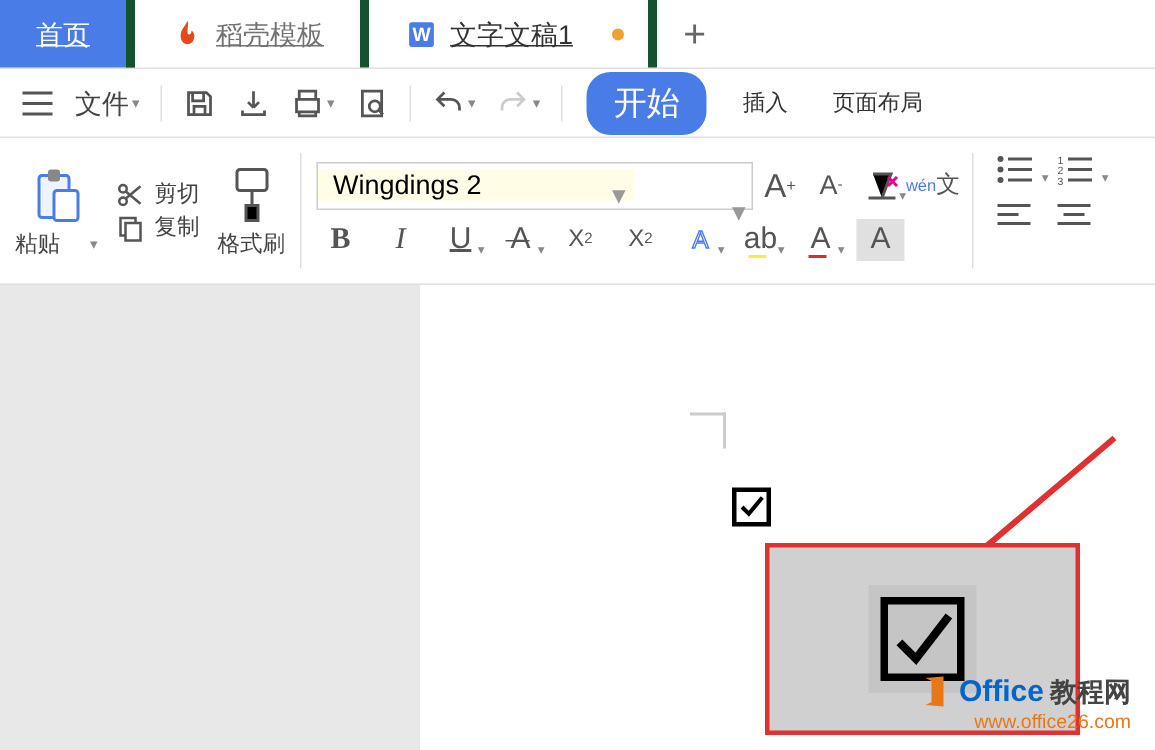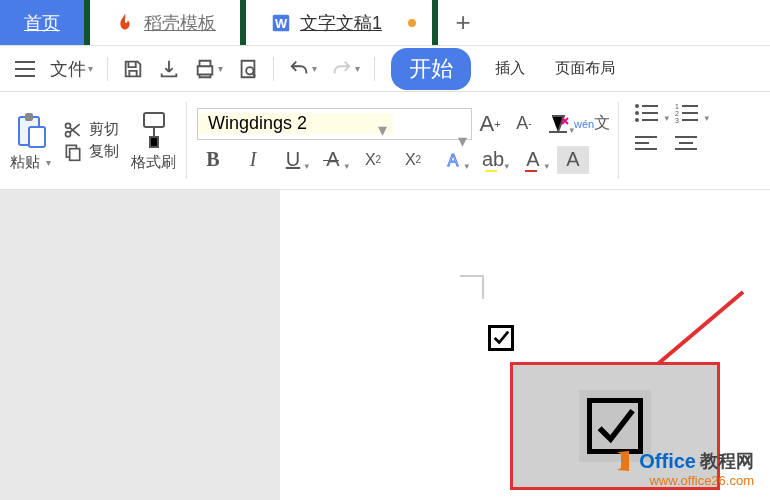--- a/index.html
+++ b/index.html
@@ -74,29 +74,29 @@
       border-bottom: 1px solid #e0e0e0;
       padding: 6px 4px;
     }
     .group {
       display: flex; flex-direction: column;
       align-items: center; justify-content: center;
       padding: 0 6px;
     }
     .group.side { flex-direction: column; gap: 2px; }
     .vsep { width: 1px; background: #e0e0e0; margin: 4px 4px; }
-    .biglabel { font-size: 15px; color: #444; margin-top: 2px; display: flex; align-items: center; gap: 4px; }
+    .biglabel { font-size: 15px; color: #444; margin-top: 2px; display: flex; align-items: center; gap: 18px; }
     .smallrow { display: flex; align-items: center; gap: 6px; font-size: 15px; color: #444; }
     .fontsel {
       display: flex; align-items: center;
       border: 1px solid #ccc;
       height: 32px;
       font-size: 18px;
     }
-    .fontname { padding: 0 28px 0 10px; width: 195px; background: #fffde6; position: relative; }
+    .fontname { padding: 0 28px 0 10px; width: 211px; background: #fffde6; position: relative; }
     .fontname .dd2 { position: absolute; right: 6px; top: 6px; color: #999; }
     .fontsize { border-left: 1px solid #ccc; width: 78px; padding: 0 6px; position: relative; }
     .fontsize .dd2 { position: absolute; right: 4px; top: 6px; color: #999; }
     .fontrow { display: flex; align-items: center; gap: 2px; margin-bottom: 6px; }
     .fmtrow { display: flex; align-items: center; gap: 8px; }
     .fmtbtn { display: flex; align-items: center; justify-content: center; width: 32px; height: 28px; font-size: 20px; color: #555; position: relative; }
     .ubar { position: absolute; bottom: 2px; left: 8px; right: 12px; height: 2px; }
     .smdd { font-size: 9px; color: #888; position: absolute; right: 0; bottom: 3px; }
     .listgroup { display: flex; flex-direction: column; gap: 8px; padding: 4px 0 0 10px; }
     .listrow { display: flex; gap: 10px; }

